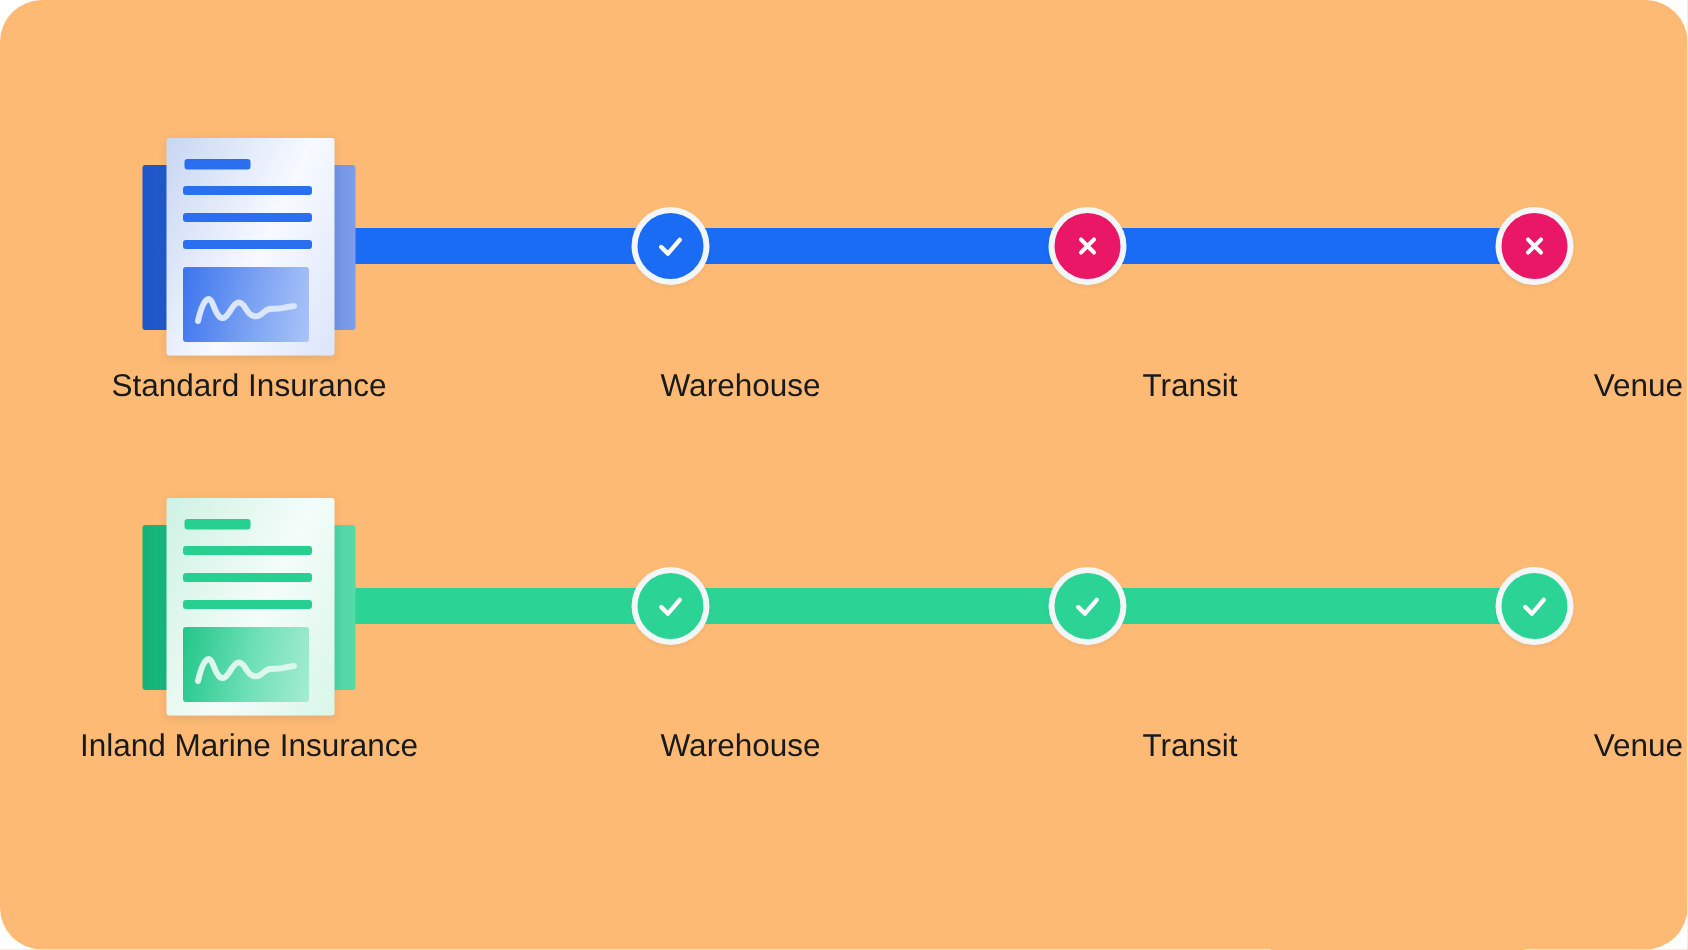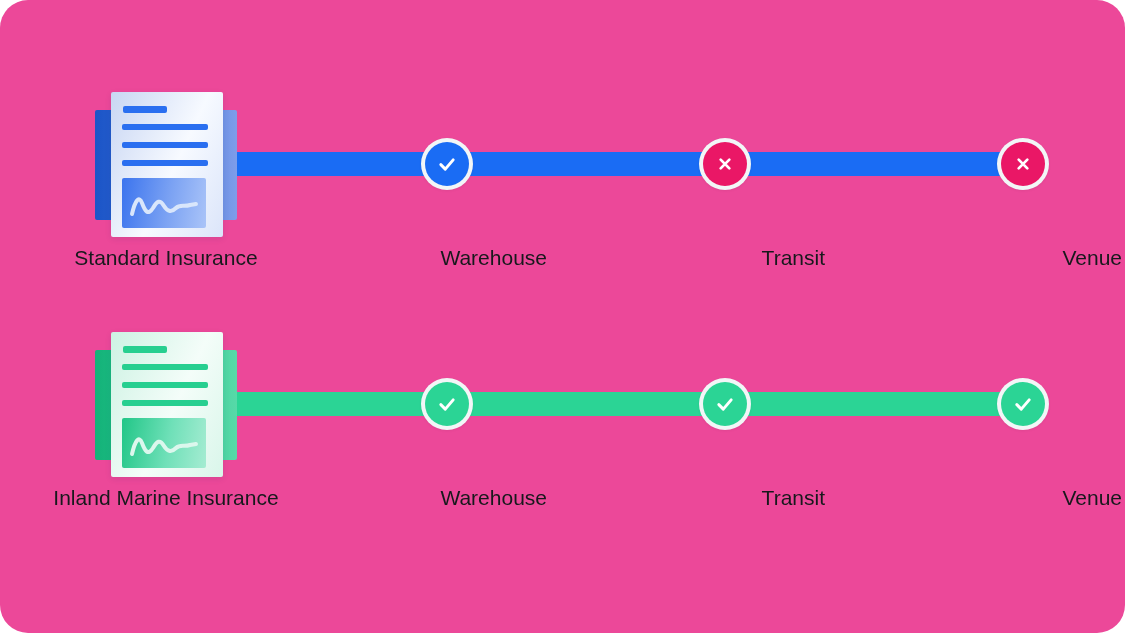--- a/index.html
+++ b/index.html
@@ -1,19 +1,19 @@
 <!DOCTYPE html>
 <html><head>
 <meta charset="utf-8">
 <style>
   html,body{margin:0;padding:0;background:#ffffff;}
   .stage{position:relative;width:1125px;height:633px;font-family:"Liberation Sans",sans-serif;}
   .panel{
     position:absolute;inset:0;
-    background:#ec4899;
+    background:#fdba74;
     border-radius:28px;
     overflow:hidden;
   }
   
   .track{position:absolute;left:225px;width:800px;height:24px;z-index:1;}
   
   .binder{position:absolute;left:95px;width:142px;height:110px;z-index:2;border-radius:2px;}
   .binder.blue{background:linear-gradient(90deg,#1b55c7 0%,#3567d4 40%,#7e9dea 100%);}
   .binder.green{background:linear-gradient(90deg,#14b279 0%,#27c78c 40%,#57d9a8 100%);}
   .doc{position:absolute;left:111px;width:112px;height:145px;z-index:3;border-radius:2px;

